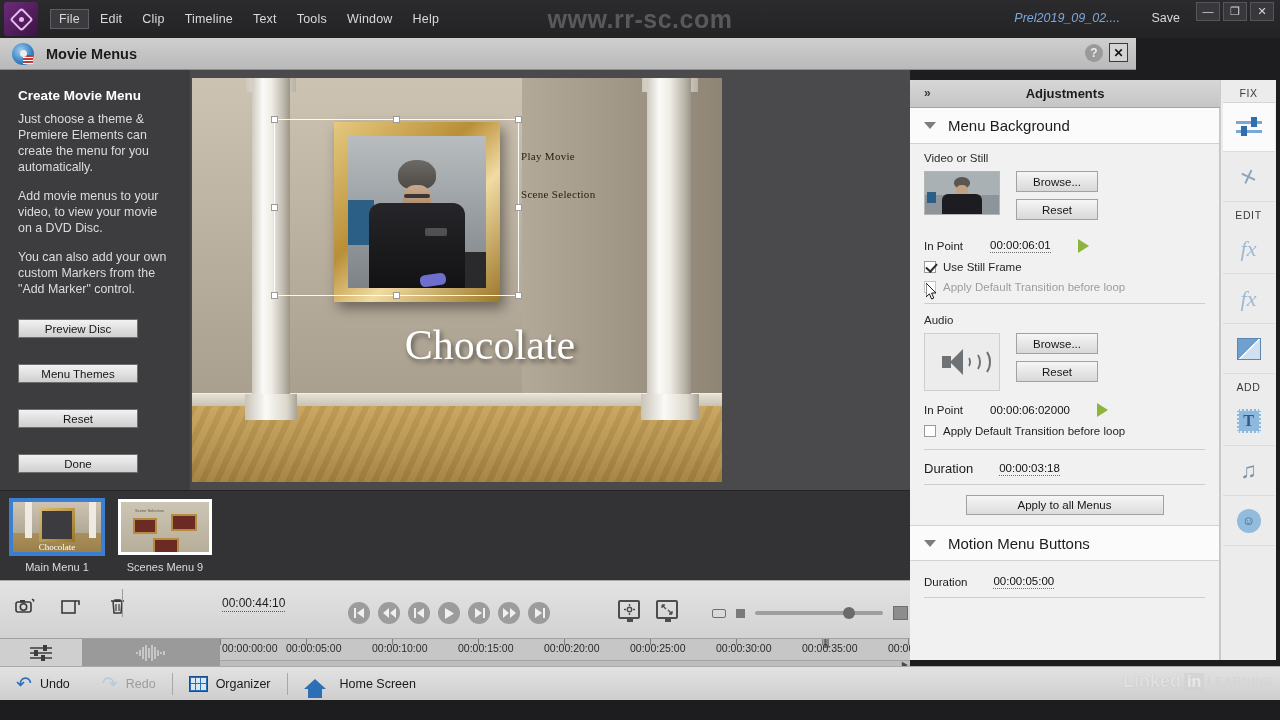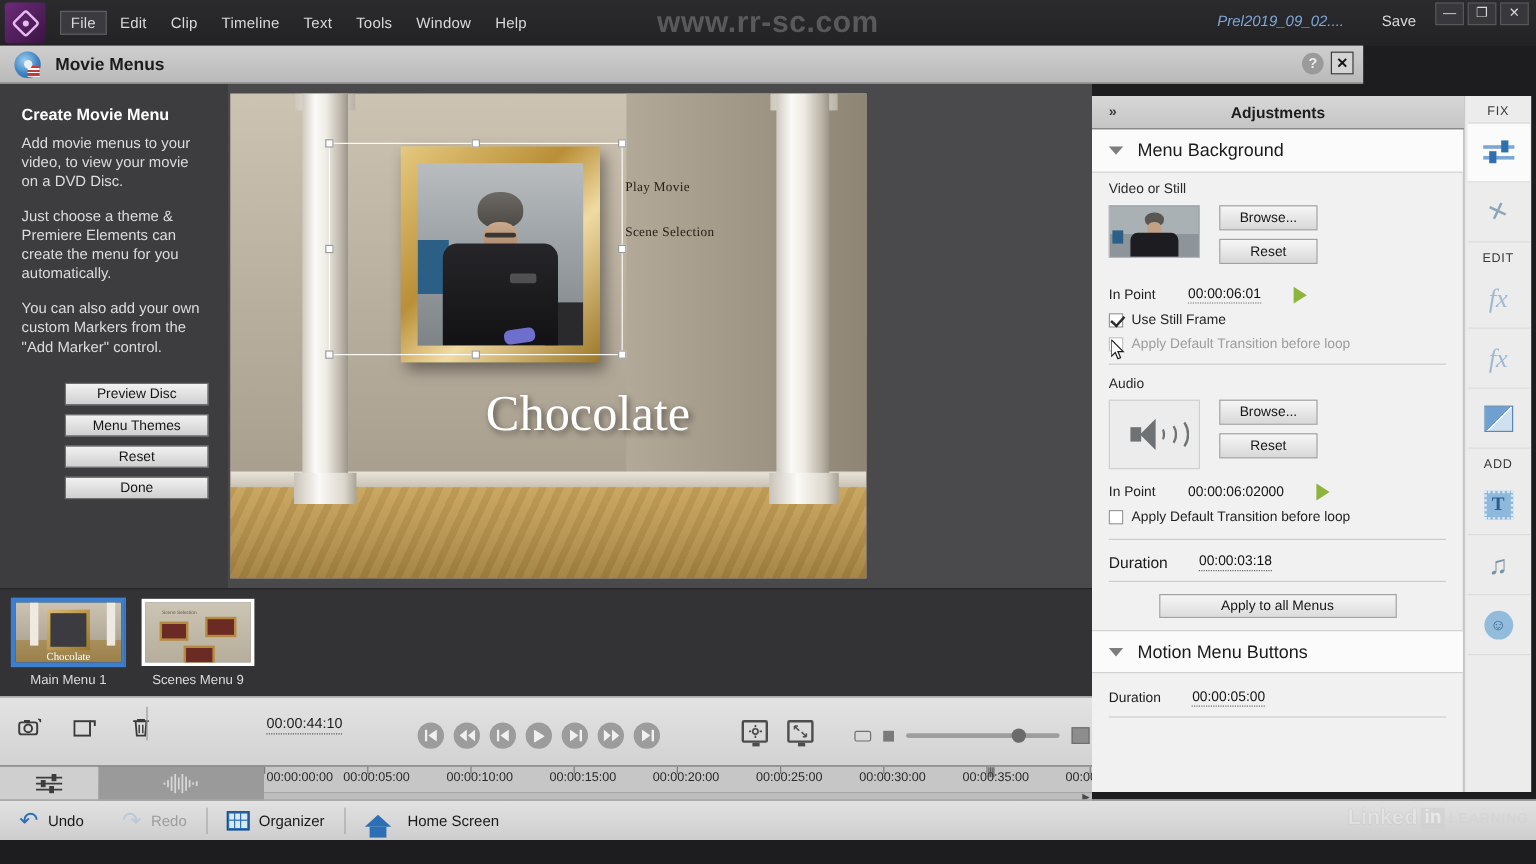--- a/index.html
+++ b/index.html
@@ -88,21 +88,21 @@
     color:#141414;font-size:12px;font-weight:bold;display:flex;align-items:center;justify-content:center;
   }
 
   
   .leftpanel{
     position:absolute; left:0; top:70px; width:190px; height:500px;
     background:#3d3d3f; padding:18px 16px 0 18px;
   }
   .lp-h{ font-size:13.5px;font-weight:bold;color:#fff;margin-bottom:8px;}
   .lp-p{ font-size:12.4px;color:#dcdcdc;line-height:16px;margin-bottom:13px;}
-  .lp-btns{ margin-top:22px; display:flex;flex-direction:column;align-items:flex-end;gap:7px;}
+  .lp-btns{ margin-top:22px; display:flex;flex-direction:column;align-items:flex-start;gap:26px;}
   .lp-btn{
     width:120px;height:19px;
     background:linear-gradient(#f2f2f2,#cfcfcf);
     border:1px solid #6e6e6e; color:#151515; font-size:11.5px;
     display:flex;align-items:center;justify-content:center;
   }
 
   
   .stage{
     position:absolute; left:190px; top:70px; width:720px; height:420px;
@@ -457,22 +457,22 @@
     </div>
   <div class="mm-title">Movie Menus</div>
   <div class="mm-right">
     <div class="helpb">?</div>
     <div class="closeb">✕</div>
   </div>
 </div>
 
 <div class="leftpanel">
   <div class="lp-h">Create Movie Menu</div>
+  <div class="lp-p">Just choose a theme &amp; Premiere Elements can create the menu for you automatically.</div>
   <div class="lp-p">Add movie menus to your video, to view your movie on a DVD Disc.</div>
-  <div class="lp-p">Just choose a theme &amp; Premiere Elements can create the menu for you automatically.</div>
   <div class="lp-p">You can also add your own custom Markers from the "Add Marker" control.</div>
   <div class="lp-btns">
     <div class="lp-btn">Preview Disc</div>
     <div class="lp-btn">Menu Themes</div>
     <div class="lp-btn">Reset</div>
     <div class="lp-btn">Done</div>
   </div>
 </div>
 
 <div class="stage"></div>

